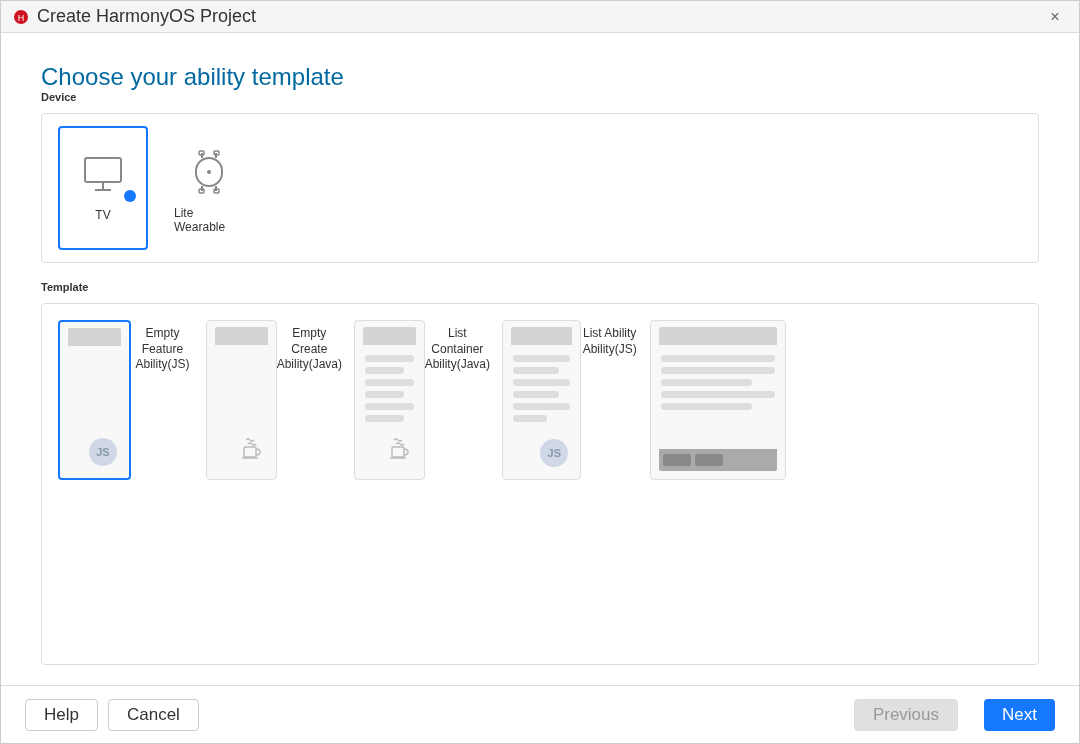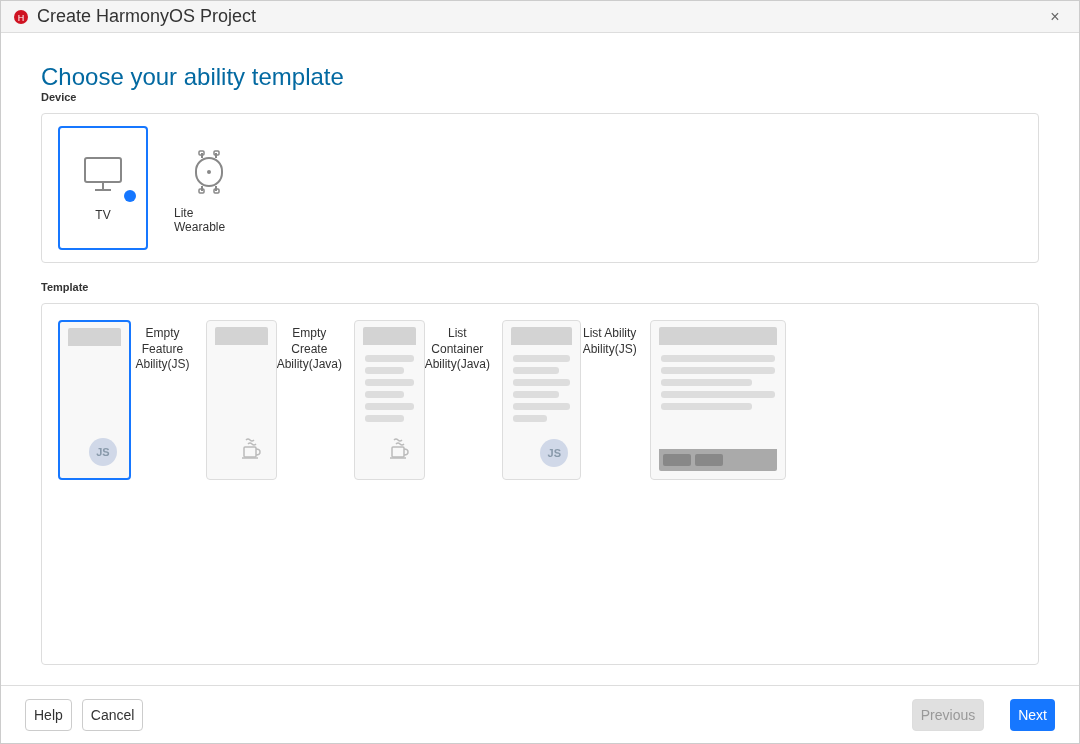--- a/index.html
+++ b/index.html
@@ -241,23 +241,23 @@
       align-items: center;
       padding: 0 24px;
       justify-content: space-between;
       background: #fff;
       flex-shrink: 0;
     }
     .bottom-left { display: flex; gap: 10px; }
     .bottom-right { display: flex; gap: 26px; }
     .btn {
       height: 32px;
-      padding: 0 8px;
-      border-radius: 4px;
-      font-size: 14px;
+      padding: 0 18px;
+      border-radius: 4px;
+      font-size: 17px;
       cursor: pointer;
       display: flex;
       align-items: center;
       justify-content: center;
       border: 1px solid #ccc;
       background: #fff;
       color: #333;
       text-align: right;
     }
     .btn-primary {

